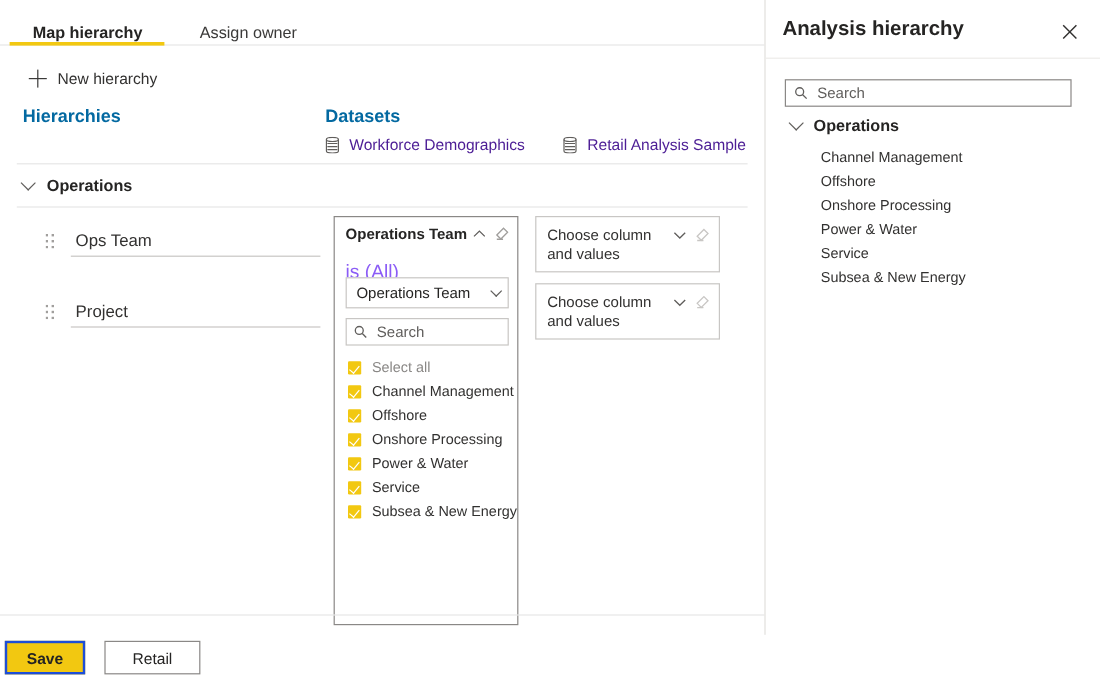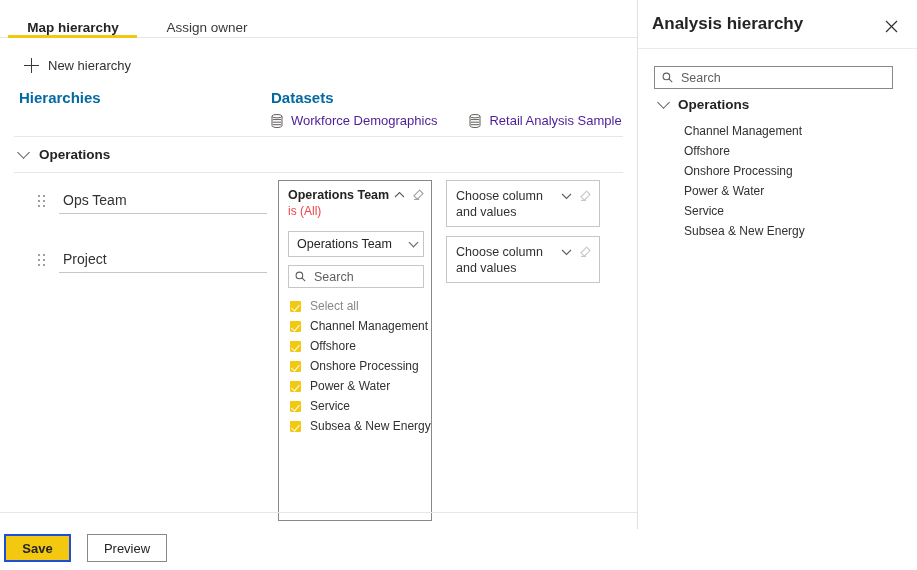--- a/index.html
+++ b/index.html
@@ -87,21 +87,21 @@
     font-size:14px; color:#323130; padding:2px 4px 5px 4px; outline:none;
   }
 
   
   .fcard {
     position:absolute; left:278px; top:180px; width:154px; height:341px;
     border:1px solid #8a8886; background:#fff;
   }
   .fcard-head { position:absolute; left:9px; top:7px; right:8px; }
   .fcard-title { font-size:12.5px; font-weight:700; color:#252423; line-height:15px; }
-  .fcard-sub { font-size:12px; color:#ef4444; line-height:15px; margin-top:1px; }
+  .fcard-sub { font-size:16px; color:#8b5cf6; line-height:15px; margin-top:17px; }
   .fcard-tools {
     position:absolute; right:7px; top:8px; display:flex; align-items:center; gap:7px;
   }
   .tool { cursor:pointer; line-height:0; }
   .fcard-select {
     position:absolute; left:9px; top:50px; width:136px; height:26px;
     border:1px solid #c8c6c4; background:#fff;
     display:flex; align-items:center; padding:0 6px 0 8px;
     font-size:12.5px; color:#252423; cursor:pointer;
   }
@@ -400,16 +400,16 @@
     <div class="rp-item">Onshore Processing</div>
     <div class="rp-item">Power &amp; Water</div>
     <div class="rp-item">Service</div>
     <div class="rp-item">Subsea &amp; New Energy</div>
   </div>
 
   <div class="btn" id="save-btn">
     <span>Save</span>
   </div>
   <div class="btn" id="cancel-btn">
-    <span>Preview</span>
+    <span>Retail</span>
   </div>
 
 </div>
 
 </body></html>

